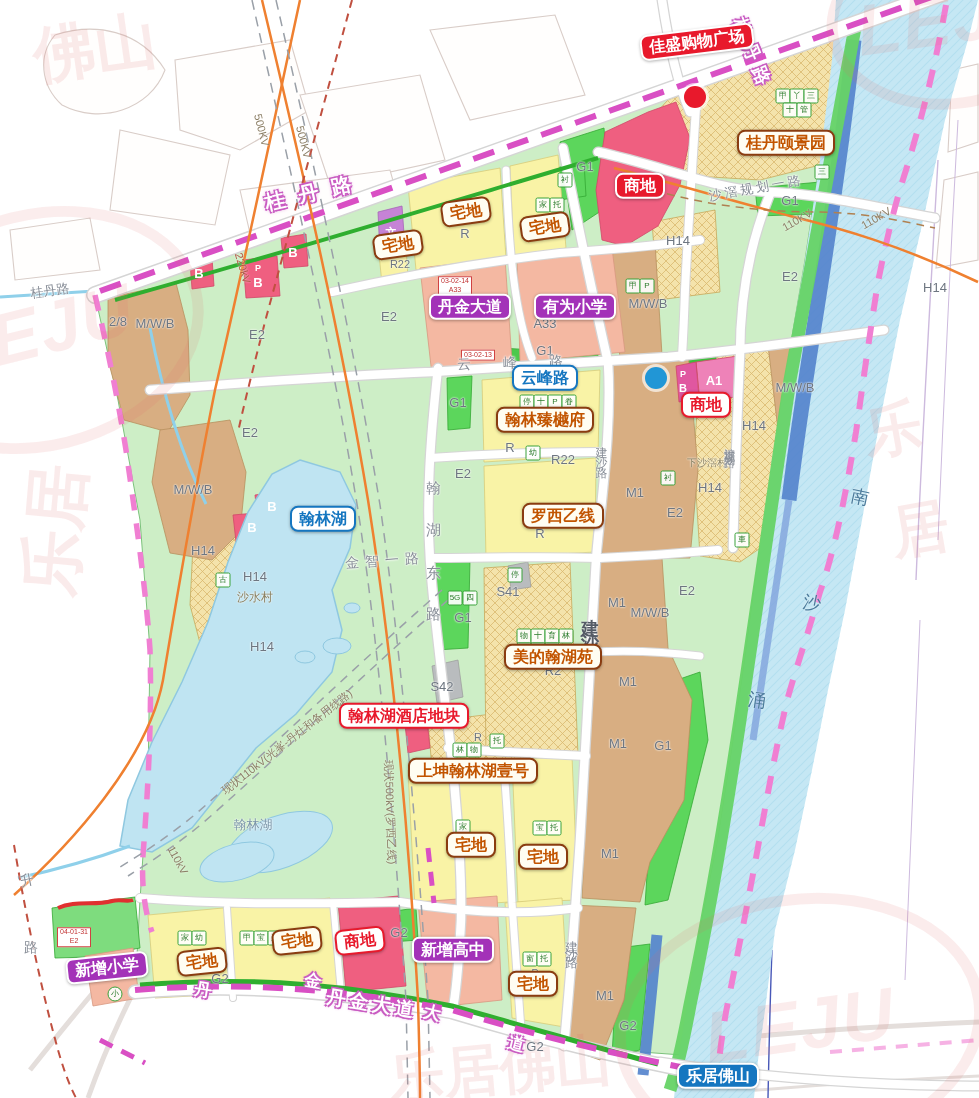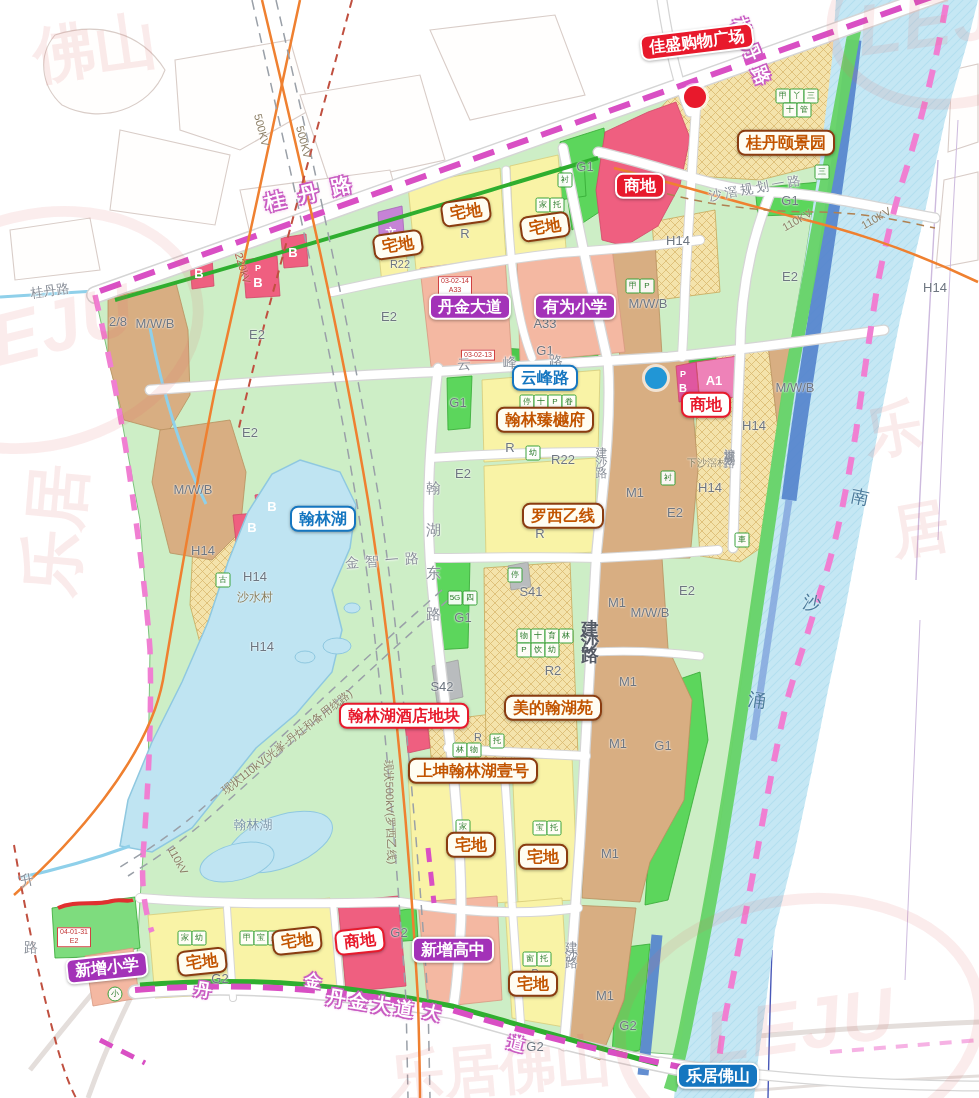--- a/index.html
+++ b/index.html
@@ -346,21 +346,21 @@
       <div class="zonelab" style="position: absolute; left: 155px; top: 323px; transform: translate(-50%, -50%);">M/W/B</div>
       <div class="zonelab" style="position: absolute; left: 118px; top: 321px; transform: translate(-50%, -50%);">2/8</div>
       <div class="zonelab" style="position: absolute; left: 465px; top: 233px; transform: translate(-50%, -50%);">R</div>
       <div class="zonelab" style="position: absolute; left: 510px; top: 447px; transform: translate(-50%, -50%);">R</div>
       <div class="zonelab" style="position: absolute; left: 540px; top: 533px; transform: translate(-50%, -50%);">R</div>
       <div class="zonelab" style="font-size: 11px; position: absolute; left: 478px; top: 737px; transform: translate(-50%, -50%);">R</div>
       <div class="zonelab" style="font-size: 10px; position: absolute; left: 535px; top: 973px; transform: translate(-50%, -50%);">R</div>
       <div class="zonelab" style="position: absolute; left: 553px; top: 670px; transform: translate(-50%, -50%);">R2</div>
       <div class="zonelab" style="font-size: 11px; position: absolute; left: 400px; top: 264px; transform: translate(-50%, -50%);">R22</div>
       <div class="zonelab" style="position: absolute; left: 563px; top: 459px; transform: translate(-50%, -50%);">R22</div>
-      <div class="zonelab" style="position: absolute; left: 531px; top: 591px; transform: translate(-50%, -50%); text-align: right;">S41</div>
+      <div class="zonelab" style="position: absolute; left: 508px; top: 591px; transform: translate(-50%, -50%); text-align: right;">S41</div>
       <div class="zonelab" style="position: absolute; left: 442px; top: 686px; transform: translate(-50%, -50%);">S42</div>
       <div class="zonelab" style="position: absolute; left: 545px; top: 323px; transform: translate(-50%, -50%);">A33</div>
       <div class="zonelab zl-w" style="position: absolute; left: 714px; top: 380px; transform: translate(-50%, -50%);">A1</div>
       <div class="zonelab zl-w" style="font-size: 11px; position: absolute; left: 391px; top: 219px; transform: translate(-50%, -50%); margin-top: 26px;">A2</div>
       <div class="zonelab zl-w" style="font-size: 11px; position: absolute; left: 391px; top: 232px; transform: translate(-50%, -50%);">文</div>
       <div class="zonelab zl-w" style="font-size: 9px; position: absolute; left: 683px; top: 374px; transform: translate(-50%, -50%);">P</div>
       <div class="zonelab zl-w" style="font-size: 11px; position: absolute; left: 683px; top: 388px; transform: translate(-50%, -50%);">B</div>
       <div class="zonelab zl-w" style="position: absolute; left: 199px; top: 273px; transform: translate(-50%, -50%);">B</div>
       <div class="zonelab zl-w" style="position: absolute; left: 258px; top: 282px; transform: translate(-50%, -50%);">B</div>
       <div class="zonelab zl-w" style="position: absolute; left: 293px; top: 252px; transform: translate(-50%, -50%);">B</div>
@@ -473,21 +473,21 @@
       <div class="poi s-white-orange" style="position: absolute; left: 466px; top: 212px; transform: translate(-50%, -50%) rotate(-8deg);">宅地</div>
       <div class="poi s-white-orange" style="position: absolute; left: 545px; top: 227px; transform: translate(-50%, -50%) rotate(-8deg);">宅地</div>
       <div class="poi s-white-orange" style="position: absolute; left: 398px; top: 245px; transform: translate(-50%, -50%) rotate(-8deg);">宅地</div>
       <div class="poi s-purple" style="position: absolute; left: 470px; top: 307px; transform: translate(-50%, -50%);">丹金大道</div>
       <div class="poi s-purple" style="position: absolute; left: 575px; top: 307px; transform: translate(-50%, -50%);">有为小学</div>
       <div class="poi s-white-blue" style="position: absolute; left: 545px; top: 378px; transform: translate(-50%, -50%);">云峰路</div>
       <div class="poi s-white-red" style="position: absolute; left: 706px; top: 405px; transform: translate(-50%, -50%);">商地</div>
       <div class="poi s-white-orange" style="position: absolute; left: 545px; top: 420px; transform: translate(-50%, -50%);">翰林臻樾府</div>
       <div class="poi s-white-blue" style="position: absolute; left: 323px; top: 519px; transform: translate(-50%, -50%);">翰林湖</div>
       <div class="poi s-white-orange" style="position: absolute; left: 563px; top: 516px; transform: translate(-50%, -50%);">罗西乙线</div>
-      <div class="poi s-white-orange" style="position: absolute; left: 553px; top: 708px; transform: translate(-50%, -50%); border-radius: 9px;">美的翰湖苑</div>
+      <div class="poi s-white-orange" style="position: absolute; left: 553px; top: 657px; transform: translate(-50%, -50%);">美的翰湖苑</div>
       <div class="poi s-white-red" style="position: absolute; left: 404px; top: 716px; transform: translate(-50%, -50%);">翰林湖酒店地块</div>
       <div class="poi s-white-orange" style="position: absolute; left: 473px; top: 771px; transform: translate(-50%, -50%);">上坤翰林湖壹号</div>
       <div class="poi s-white-orange" style="position: absolute; left: 471px; top: 845px; transform: translate(-50%, -50%);">宅地</div>
       <div class="poi s-white-orange" style="position: absolute; left: 543px; top: 857px; transform: translate(-50%, -50%);">宅地</div>
       <div class="poi s-purple" style="position: absolute; left: 107px; top: 968px; transform: translate(-50%, -50%) rotate(-6deg);">新增小学</div>
       <div class="poi s-white-orange" style="position: absolute; left: 202px; top: 962px; transform: translate(-50%, -50%) rotate(-6deg);">宅地</div>
       <div class="poi s-white-orange" style="position: absolute; left: 297px; top: 941px; transform: translate(-50%, -50%) rotate(-6deg);">宅地</div>
       <div class="poi s-white-red" style="position: absolute; left: 360px; top: 941px; transform: translate(-50%, -50%) rotate(-6deg);">商地</div>
       <div class="poi s-purple" style="position: absolute; left: 453px; top: 950px; transform: translate(-50%, -50%);">新增高中</div>
       <div class="poi s-white-orange" style="position: absolute; left: 533px; top: 984px; transform: translate(-50%, -50%);">宅地</div>

